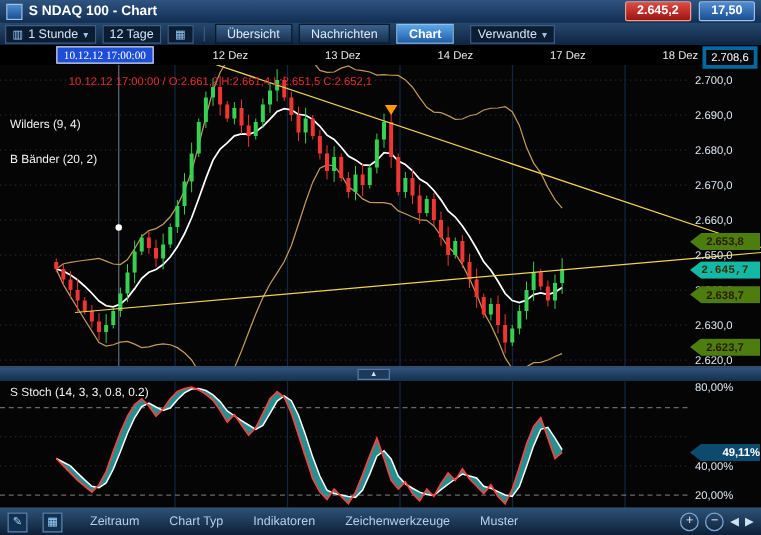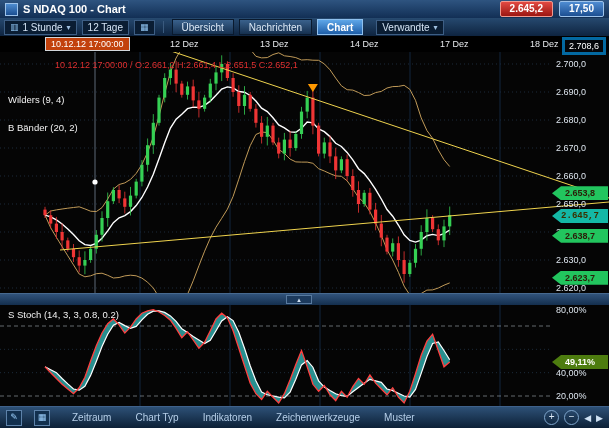--- a/index.html
+++ b/index.html
@@ -34,43 +34,43 @@
   .tb-btn{background:linear-gradient(#3a618c,#16304f);border:1px solid #0a1a2e;height:14px;display:flex;align-items:center;padding:0 9px;color:#dbe8f6;cursor:pointer;}
   .tb-btn.active{background:linear-gradient(#5ea6e8,#1e5ea8);border:1px solid #8fc0ee;color:#fff;font-weight:bold;}
   
   #date-strip{
     position:absolute;top:36px;left:0;width:609px;height:16px;background:#000;
     color:#e6e9ec;font-size:9px;
   }
   .date-label{position:absolute;top:3px;white-space:nowrap;}
   #date-tooltip{
     position:absolute;left:45px;top:1px;height:12px;line-height:12px;
-    border:1px solid #d2d6da;background:#c2410c;color:#fff;padding:0 5px;font-size:9px;z-index:3;
+    border:1px solid #d2d6da;background:#1d4ed8;color:#fff;padding:0 5px;font-size:9px;z-index:3;font-family:Liberation Serif, serif;
   }
   #corner-box{
     position:absolute;right:3px;top:1px;height:12px;line-height:12px;
     border:3px solid #0369a1;background:#05070a;color:#fff;padding:0 4px;font-size:9px;z-index:3;
   }
   
   #main-chart{position:absolute;top:52px;left:0;width:609px;height:241px;background:#050505;}
   #main-svg{position:absolute;top:0;left:0;}
   #ohlc-line{position:absolute;left:55px;top:8px;color:#e23030;font-size:9px;white-space:nowrap;pointer-events:none;}
   .indicator-label{position:absolute;left:8px;color:#f2f2f2;font-size:9.5px;pointer-events:none;}
   #ind-wilders{top:42px;}
   #ind-bbands{top:70px;}
   #main-scale{position:absolute;left:552px;top:0;width:57px;height:241px;}
   .axis-label{position:absolute;left:4px;color:#dde5ee;font-size:9px;line-height:10px;}
   .price-badge{
     position:absolute;left:0;width:56px;height:14px;line-height:14px;
     font-size:9px;font-weight:bold;text-align:center;
     clip-path:polygon(0 50%,9px 0,100% 0,100% 100%,9px 100%);
   }
-  .price-badge.band{background:#22c55e;color:#2c1d08;}
+  .price-badge.band{background:#4d7c0f;color:#2c1d08;}
   .price-badge.last{background:#14b8a6;color:#3a3000;font-family:Liberation Mono, monospace;}
-  .price-badge.red{background:#4d7c0f;color:#fff;}
+  .price-badge.red{background:#0c4a6e;color:#fff;text-align:right;}
   
   #splitter{
     position:absolute;top:293px;left:0;width:609px;height:12px;
     background:linear-gradient(#31537b,#142f4e);border-top:1px solid #47698f;box-sizing:border-box;
   }
   #collapse-btn{
     position:absolute;left:286px;top:1px;width:26px;height:9px;
     background:#1c3a5d;border:1px solid #587a9f;color:#d2e2f2;
     font-size:7px;line-height:7px;text-align:center;cursor:pointer;box-sizing:border-box;
   }

